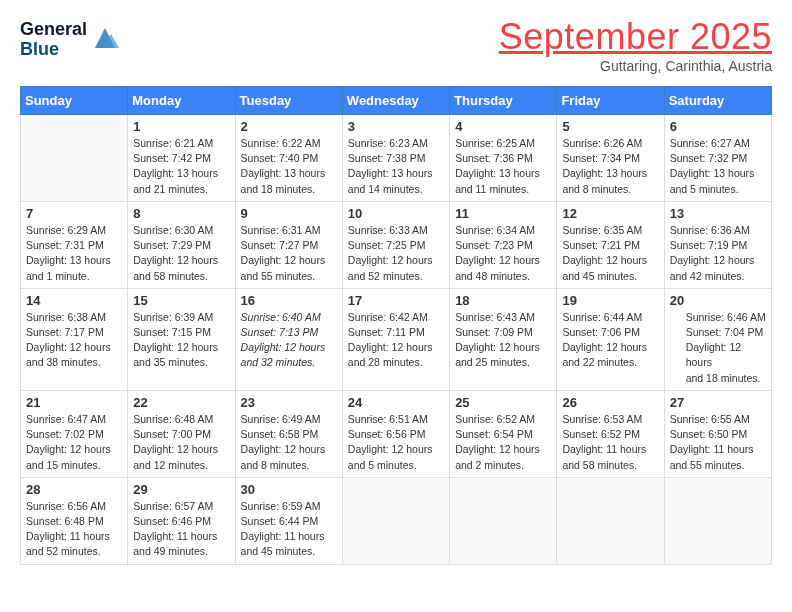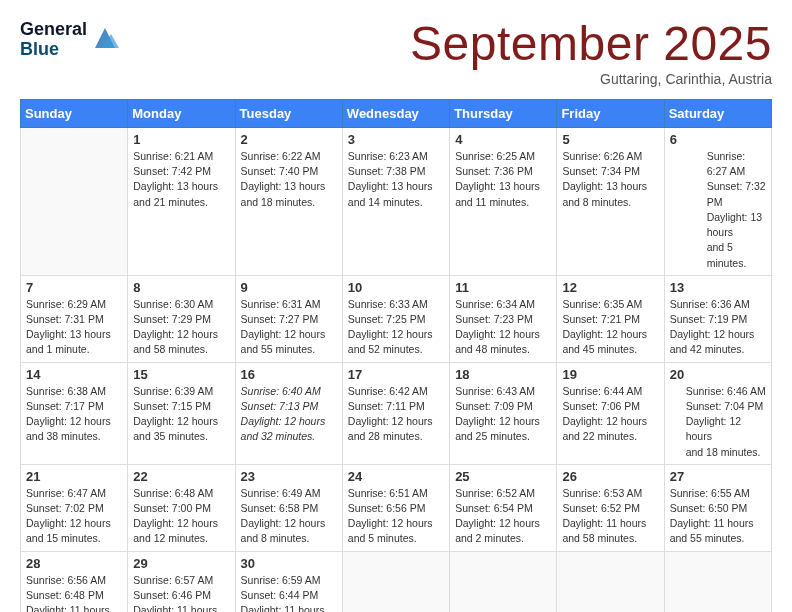--- a/index.html
+++ b/index.html
@@ -39,24 +39,25 @@
     .logo-icon {
       width: 28px;
       height: 28px;
       margin-left: 4px;
       margin-top: -4px;
     }
     .title-area {
       text-align: right;
     }
     .month-title {
-      font-size: 48px;
+      font-size: 36px;
       font-weight: normal;
-      color: #7f1d1d;
+      color: #ef4444;
       letter-spacing: 0.5px;
+      text-decoration: underline;
     }
     .subtitle {
       font-size: 14px;
       color: #555;
     }
     .calendar-table {
       width: 100%;
       border-collapse: collapse;
       border: 1px solid #ccc;
     }
@@ -159,21 +160,21 @@
         </td>
         <td>
           <span class="day-number">5</span>
           <div class="day-info" style="white-space: pre-line;">Sunrise: 6:26 AM
 Sunset: 7:34 PM
 Daylight: 13 hours
 and 8 minutes.</div>
         </td>
         <td>
           <span class="day-number">6</span>
-          <div class="day-info" style="white-space: pre-line; margin-left: 37px;">Sunrise: 6:27 AM
+          <div class="day-info" style="white-space: pre-line;">Sunrise: 6:27 AM
 Sunset: 7:32 PM
 Daylight: 13 hours
 and 5 minutes.</div>
         </td>
       </tr>
       <tr>
         <td>
           <span class="day-number">7</span>
           <div class="day-info" style="white-space: pre-line;">Sunrise: 6:29 AM
 Sunset: 7:31 PM

